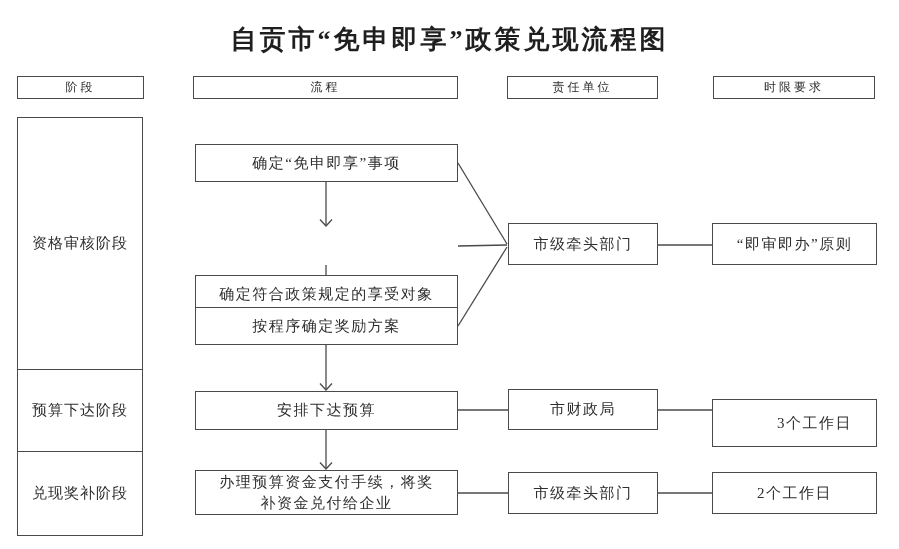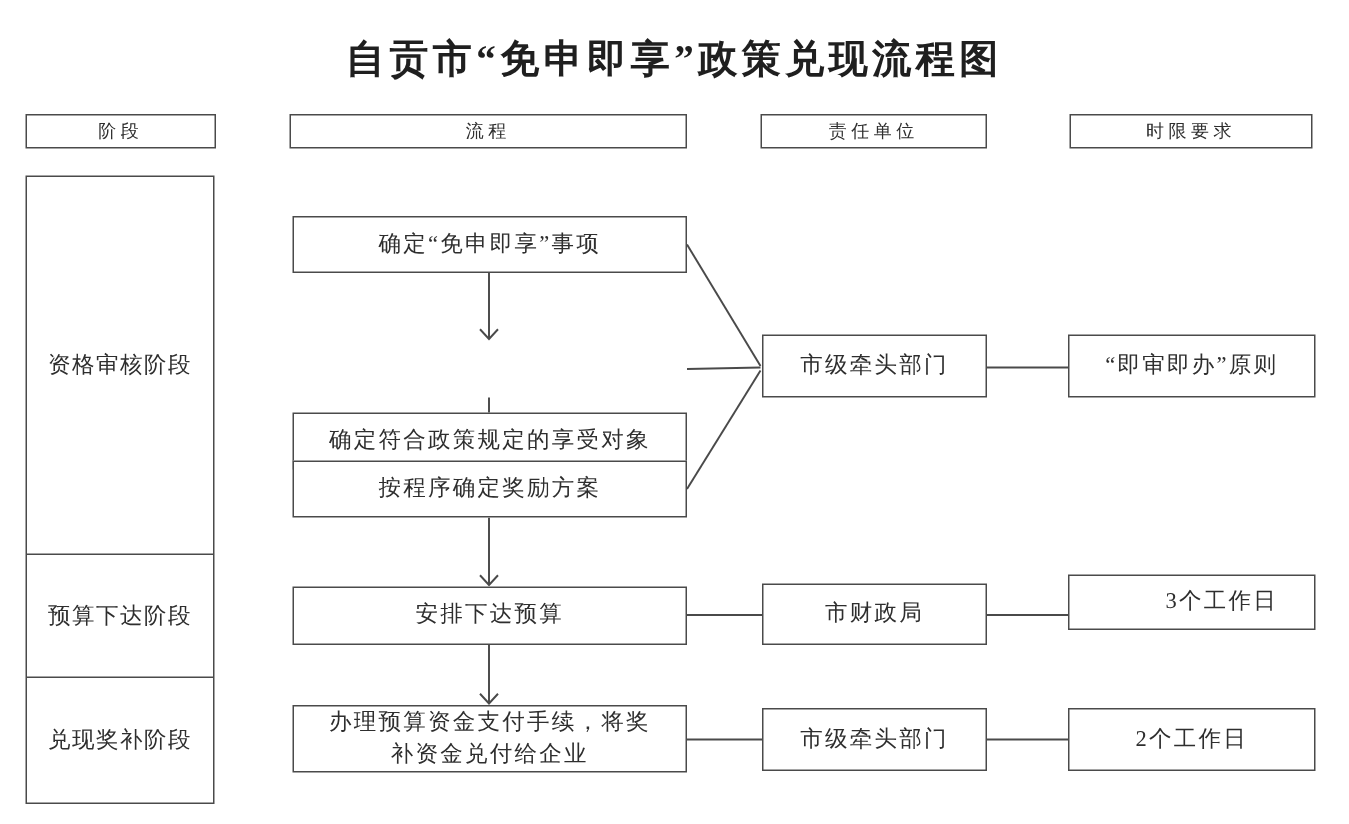--- a/index.html
+++ b/index.html
@@ -77,21 +77,21 @@
   .p4{top:391px;height:39px;}
   .p5{top:470px;height:45px;padding:0 20px;}
   
   .u{left:508px;width:150px;}
   .u1{top:223px;height:42px;}
   .u2{top:389px;height:41px;}
   .u3{top:472px;height:42px;}
   
   .t{left:712px;width:165px;}
   .t1{top:223px;height:42px;}
-  .t2{top:383px;height:37px;padding-left:40px;}
+  .t2{top:399px;height:48px;padding-left:40px;}
   .t3{top:472px;height:42px;}
   svg.wires{
     position:absolute;left:0;top:0;
     width:899px;height:549px;
     pointer-events:none;
   }
   svg.wires path, svg.wires line{
     stroke:var(--line);
     stroke-width:1.3;
     fill:none;

